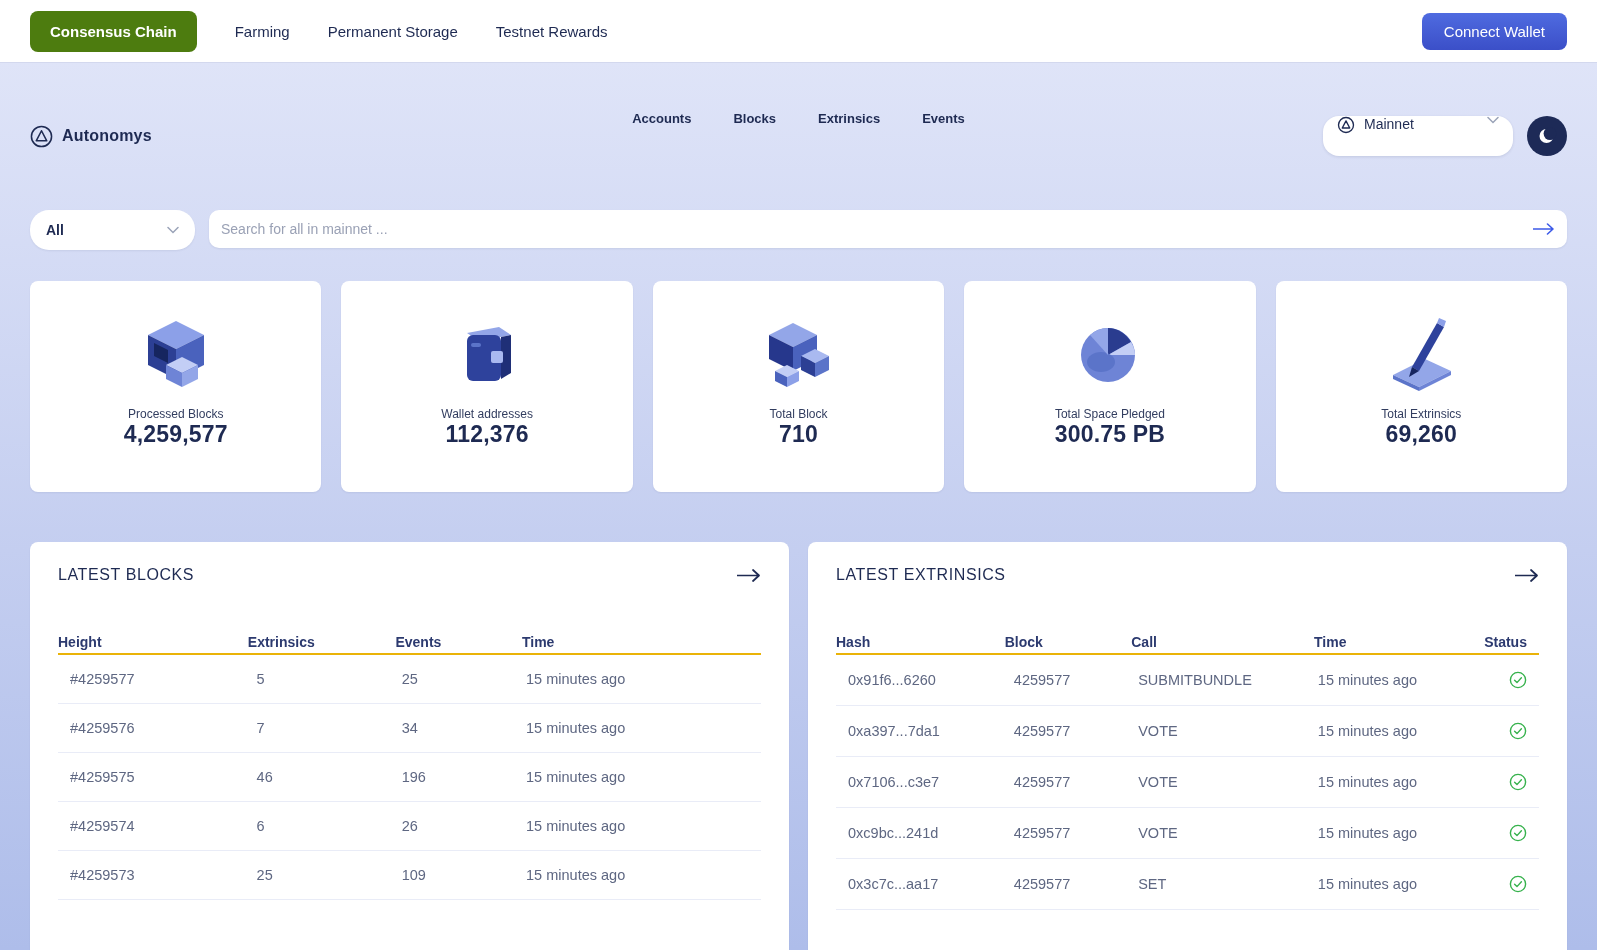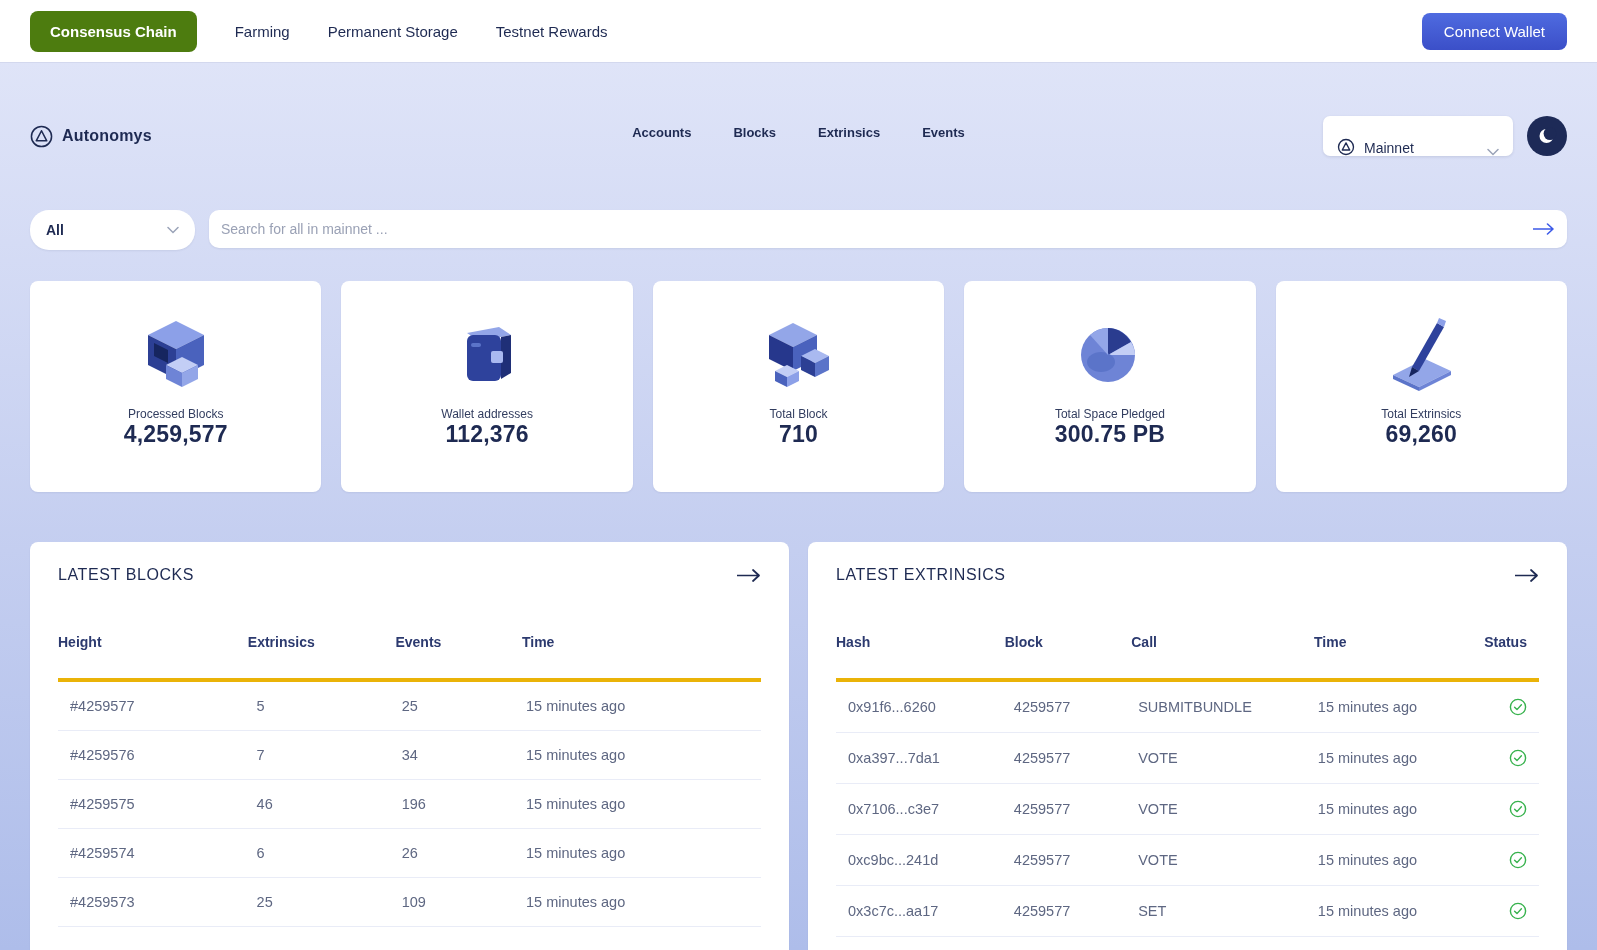--- a/index.html
+++ b/index.html
@@ -11,24 +11,24 @@
   .btn-consensus { background:#4d7c0f; color:#fff; border:none; border-radius:8px; padding:12px 20px; font-size:15px; font-weight:600; font-family:inherit; cursor:pointer; }
   .top-link { color:#1E2A52; font-size:15px; font-weight:500; cursor:pointer; }
   .btn-connect { margin-left:auto; background:linear-gradient(180deg,#4F6BE0 0%,#3B4FC8 100%); color:#fff; border:none; border-radius:8px; padding:10px 22px; font-size:15px; font-weight:500; font-family:inherit; cursor:pointer; }
 
   
   .main { height:888px; background:linear-gradient(180deg,#DFE4F8 0%,#C4CEF0 55%,#AEBDEA 100%); padding:0 30px; }
 
   .header-row { margin-top:0; padding-top:52px; height:78px; position:relative; display:flex; align-items:flex-start; justify-content:space-between; }
   .brand { display:flex; align-items:center; gap:9px; height:44px; }
   .brand-name { font-size:16px; font-weight:700; color:#1E2A52; letter-spacing:.2px; }
-  .header-nav { position:absolute; left:50%; top:34px; height:44px; transform:translateX(-50%); display:flex; align-items:flex-end; gap:42px; }
+  .header-nav { position:absolute; left:50%; top:34px; height:44px; transform:translateX(-50%); display:flex; align-items:center; gap:42px; }
   .header-nav span { font-size:13px; font-weight:600; color:#1E2A52; cursor:pointer; }
   .header-controls { display:flex; align-items:center; gap:14px; height:44px; }
-  .network-pill { width:190px; height:40px; background:#fff; border-radius:7px; box-shadow:0 1px 3px rgba(30,42,82,.12); display:flex; align-items:flex-end; gap:9px; padding:0 14px; cursor:pointer; }
+  .network-pill { width:190px; height:40px; background:#fff; border-radius:16px; box-shadow:0 1px 3px rgba(30,42,82,.12); display:flex; align-items:flex-start; gap:9px; padding:0 14px; cursor:pointer; }
   .network-pill .net-label { font-size:14px; font-weight:500; color:#1E2A52; }
   .network-pill .chev { margin-left:auto; display:flex; }
   .theme-toggle { width:40px; height:40px; border-radius:50%; background:#1D2A57; border:none; display:flex; align-items:center; justify-content:center; cursor:pointer; }
 
   
   .search-row { display:flex; gap:14px; margin-top:70px; }
   .filter-select { width:165px; height:40px; background:#fff; border-radius:19px; box-shadow:0 1px 2px rgba(30,42,82,.08); display:flex; align-items:center; justify-content:space-between; padding:0 16px; cursor:pointer; }
   .filter-select .sel-label { font-size:14px; font-weight:700; color:#1E2A52; }
   .search-box { flex:1; height:38px; background:#fff; border-radius:10px; box-shadow:0 1px 2px rgba(30,42,82,.08); display:flex; align-items:center; padding:0 12px; gap:10px; }
   .search-box input { flex:1; border:none; outline:none; font-size:14px; color:#39445F; font-family:inherit; background:transparent; }
@@ -43,21 +43,21 @@
 
   
   .panels-row { display:flex; gap:19px; margin-top:50px; align-items:flex-start; }
   .panel { flex:1; background:#fff; border-radius:8px; box-shadow:0 1px 2px rgba(30,42,82,.07); padding:24px 28px; height:480px; overflow:hidden; }
   .panel-head { display:flex; align-items:center; justify-content:space-between; }
   .panel-title { font-size:16px; font-weight:500; color:#1E2A52; letter-spacing:.6px; }
   .arrow { display:flex; color:#1E2A52; cursor:pointer; }
   .arrow.blue { color:#3C5AE8; }
 
   .table { margin-top:50px; }
-  .t-head { display:grid; font-size:14px; font-weight:700; color:#2C3A6F; padding:0 0 28px 0; border-bottom:4px solid #eab308; }
+  .t-head { display:grid; font-size:14px; font-weight:700; color:#2C3A6F; padding:0 0 3px 0; border-bottom:2px solid #eab308; }
   .t-row { display:grid; font-size:14.5px; color:#5E6782; padding:16px 0 16px 12px; border-bottom:1px solid #E9ECF7; align-items:center; }
   .blocks-grid { grid-template-columns:27% 21% 18% 34%; }
   .ext-grid { grid-template-columns:24% 18% 26% 24% 8%; }
   .cell-link { cursor:pointer; }
   .cell-status { display:flex; justify-content:flex-end; padding-right:12px; }
   .col-status { text-align:right; padding-right:12px; }
 </style>
 </head>
 <body>
 

